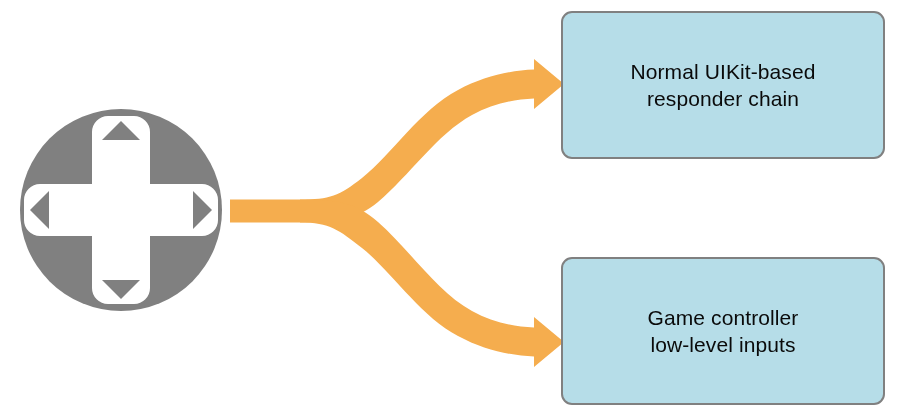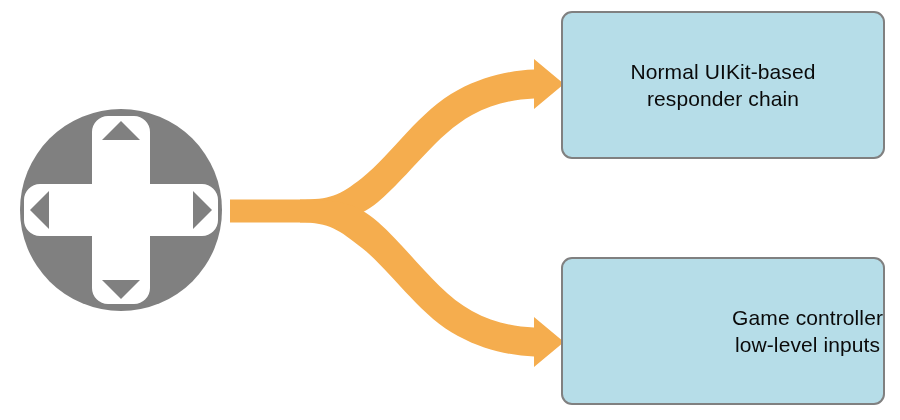--- a/index.html
+++ b/index.html
@@ -39,21 +39,21 @@
   }
   .node-label {
     color: #0a0a0a;
     font-size: 21px;
     line-height: 27px;
     letter-spacing: 0.1px;
     white-space: pre-line;
     font-family: "Liberation Sans", sans-serif;
   }
   #node-responder-chain { left: 561px; top: 11px; width: 324px; height: 148px; }
-  #node-game-controller { left: 561px; top: 257px; width: 324px; height: 148px; justify-content: flex-end; }
+  #node-game-controller { left: 561px; top: 257px; width: 324px; height: 148px; }
 </style>
 </head>
 <body>
 
 <div id="diagram-root">
 
   <svg class="flow-svg" viewBox="0 0 900 420" xmlns="http://www.w3.org/2000/svg">
 
     <path fill="#f5ad4e" d="M 230,199.5
              L 300,199.5

